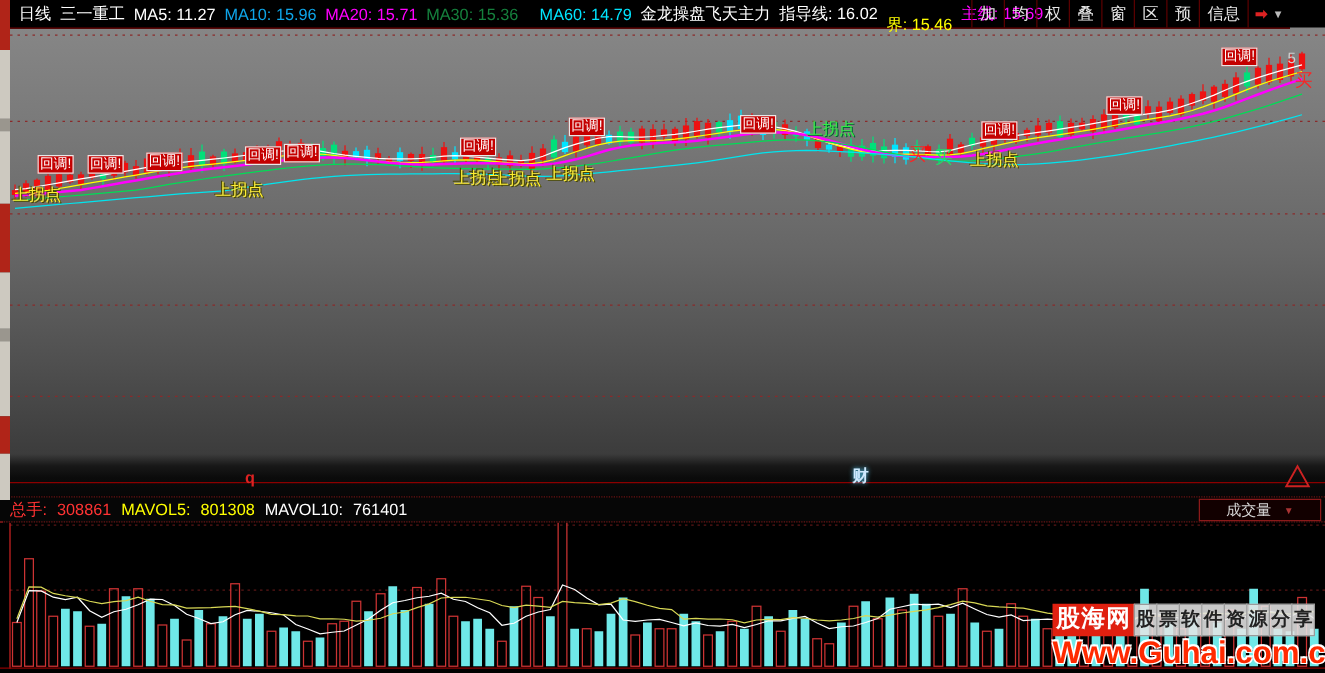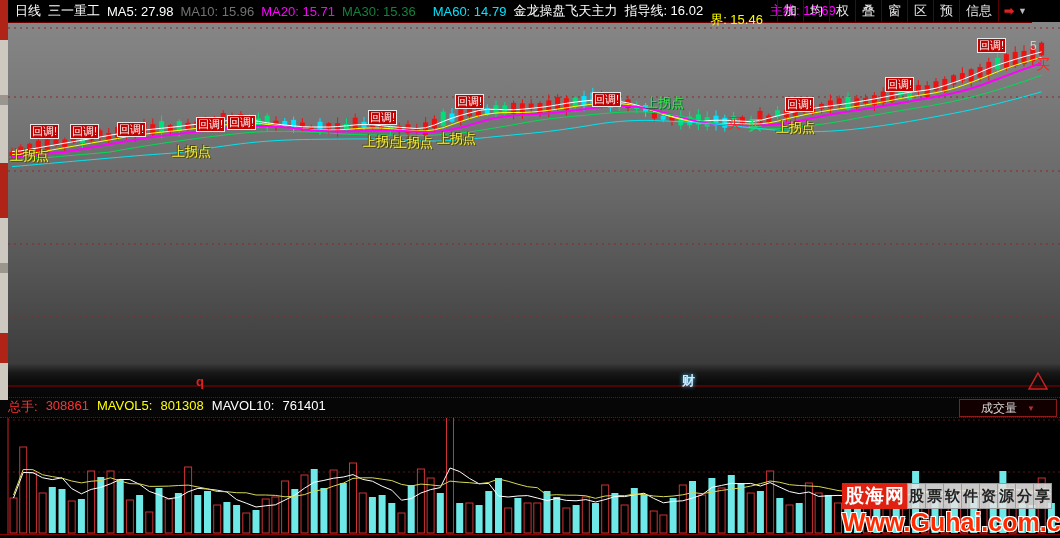--- a/index.html
+++ b/index.html
@@ -31,21 +31,21 @@
   .ann-buy-red{color:#ff2222;font-size:14px;}
   .ann-buy-green{color:#22dd66;font-size:14px;}
   .ann-num{color:#cfcfcf;font-size:12px;}
   .marker{position:absolute;z-index:12;font-weight:bold;}
   #q-marker{left:196px;top:374px;color:#d22;font-size:13px;}
   #cai-marker{left:682px;top:372px;color:#cfeaff;font-size:13px;text-shadow:0 0 4px #5fd4ff;}
   #tri-marker{position:absolute;left:1026px;top:370px;z-index:12;}
   
   #vol-header{position:absolute;left:0;top:397px;width:1060px;height:21px;background:#060606;
     border-top:1px dotted #6a1414;border-bottom:1px dotted #6a1414;box-sizing:border-box;
-    display:flex;align-items:flex-start;font-size:13px;z-index:20;}
+    display:flex;align-items:center;font-size:13px;z-index:20;}
   #vol-header .vh{margin-left:8px;}
   #vol-selector{position:absolute;right:3px;top:1px;width:96px;height:16px;border:1px solid #8b1a1a;
     background:#120000;color:#d8d8d8;font-size:12px;display:flex;align-items:center;
     justify-content:center;gap:10px;}
   #vol-selector .dd-ic{color:#a33;font-size:8px;}
   
   #vol-svg{position:absolute;left:0;top:418px;z-index:5;}
   
   #watermark{position:absolute;left:842px;top:483px;z-index:25;}
   #wm-row1{display:flex;align-items:stretch;height:26px;}
@@ -59,22 +59,22 @@
     text-shadow:-1px -1px 0 #fff,1px -1px 0 #fff,-1px 1px 0 #fff,1px 1px 0 #fff;}
 </style>
 </head>
 <body>
 
 <div id="stage">
 
   <div id="topbar">
     <span class="lbl" style="color:#fff">日线</span>
     <span class="lbl" style="color:#fff">三一重工</span>
-    <span class="lbl" style="color: rgb(255, 255, 255);">MA5: 27.98</span>
-    <span class="lbl" style="color: #737373;">MA10: 15.96</span>
+    <span class="lbl" style="color: rgb(255, 255, 255);">MA5: 11.27</span>
+    <span class="lbl" style="color: #0ea5e9;">MA10: 15.96</span>
     <span class="lbl" style="color: rgb(255, 0, 255);">MA20: 15.71</span>
     <span class="lbl" style="color: #15803d;">MA30: 15.36</span>
     <span class="lbl" style="color: rgb(0, 229, 255); padding-left: 10px;">MA60: 14.79</span>
     <span class="lbl" style="color:#fff">金龙操盘飞天主力</span>
     <span class="lbl" style="color: rgb(255, 255, 255);">指导线: 16.02</span>
     <span class="lbl" style="color: rgb(255, 255, 0); margin-top: 18px;">界: 15.46</span>
     <span class="lbl" style="color: rgb(255, 0, 255);">主线: 15.69</span>
 
     <div id="topbar-right">
       <div class="tb-btn">加</div>

